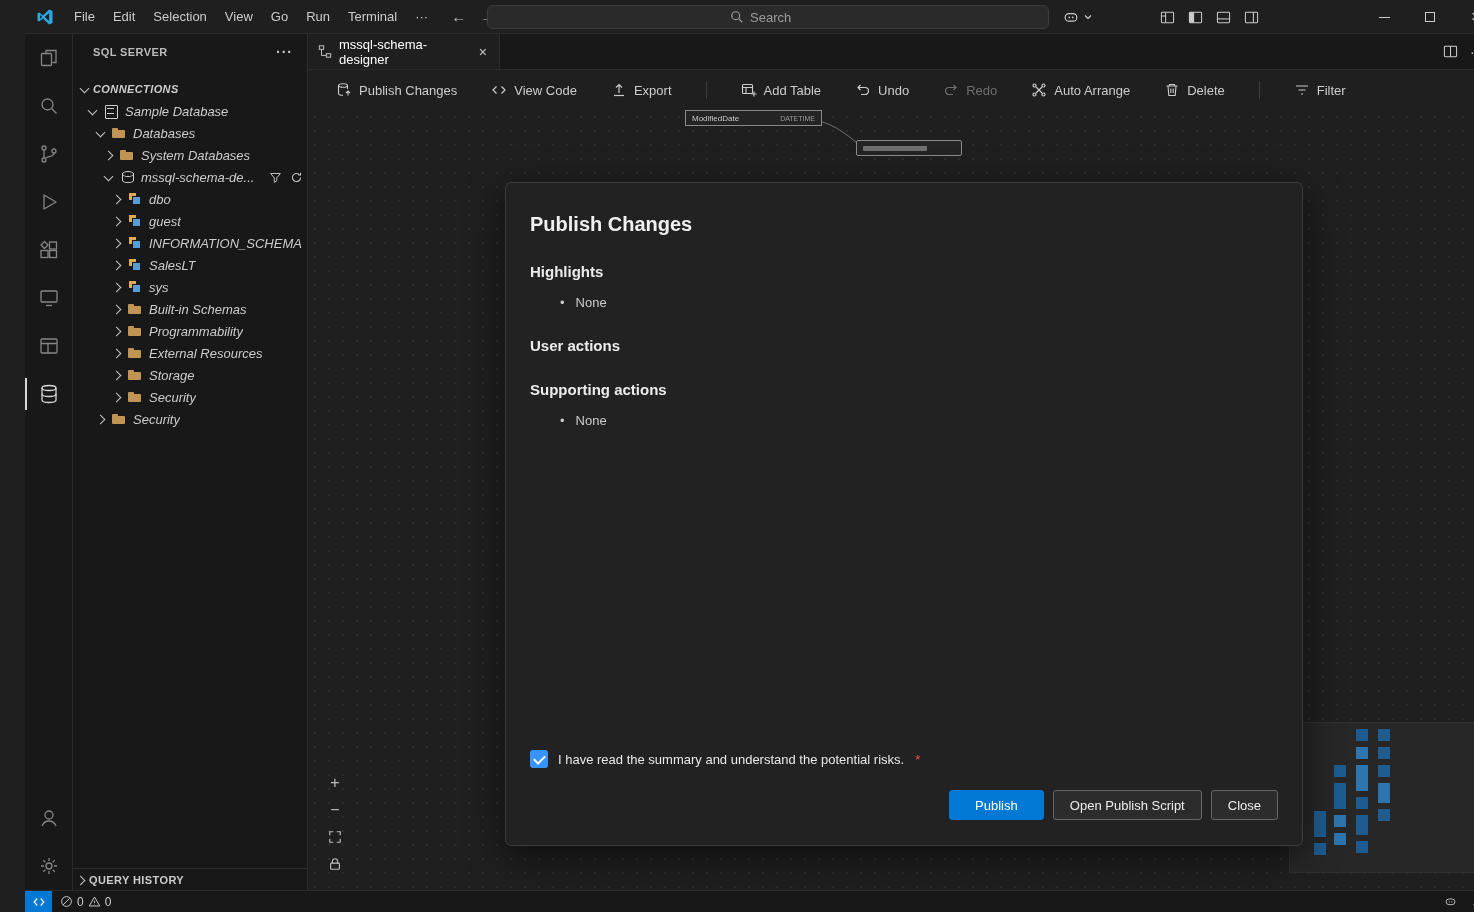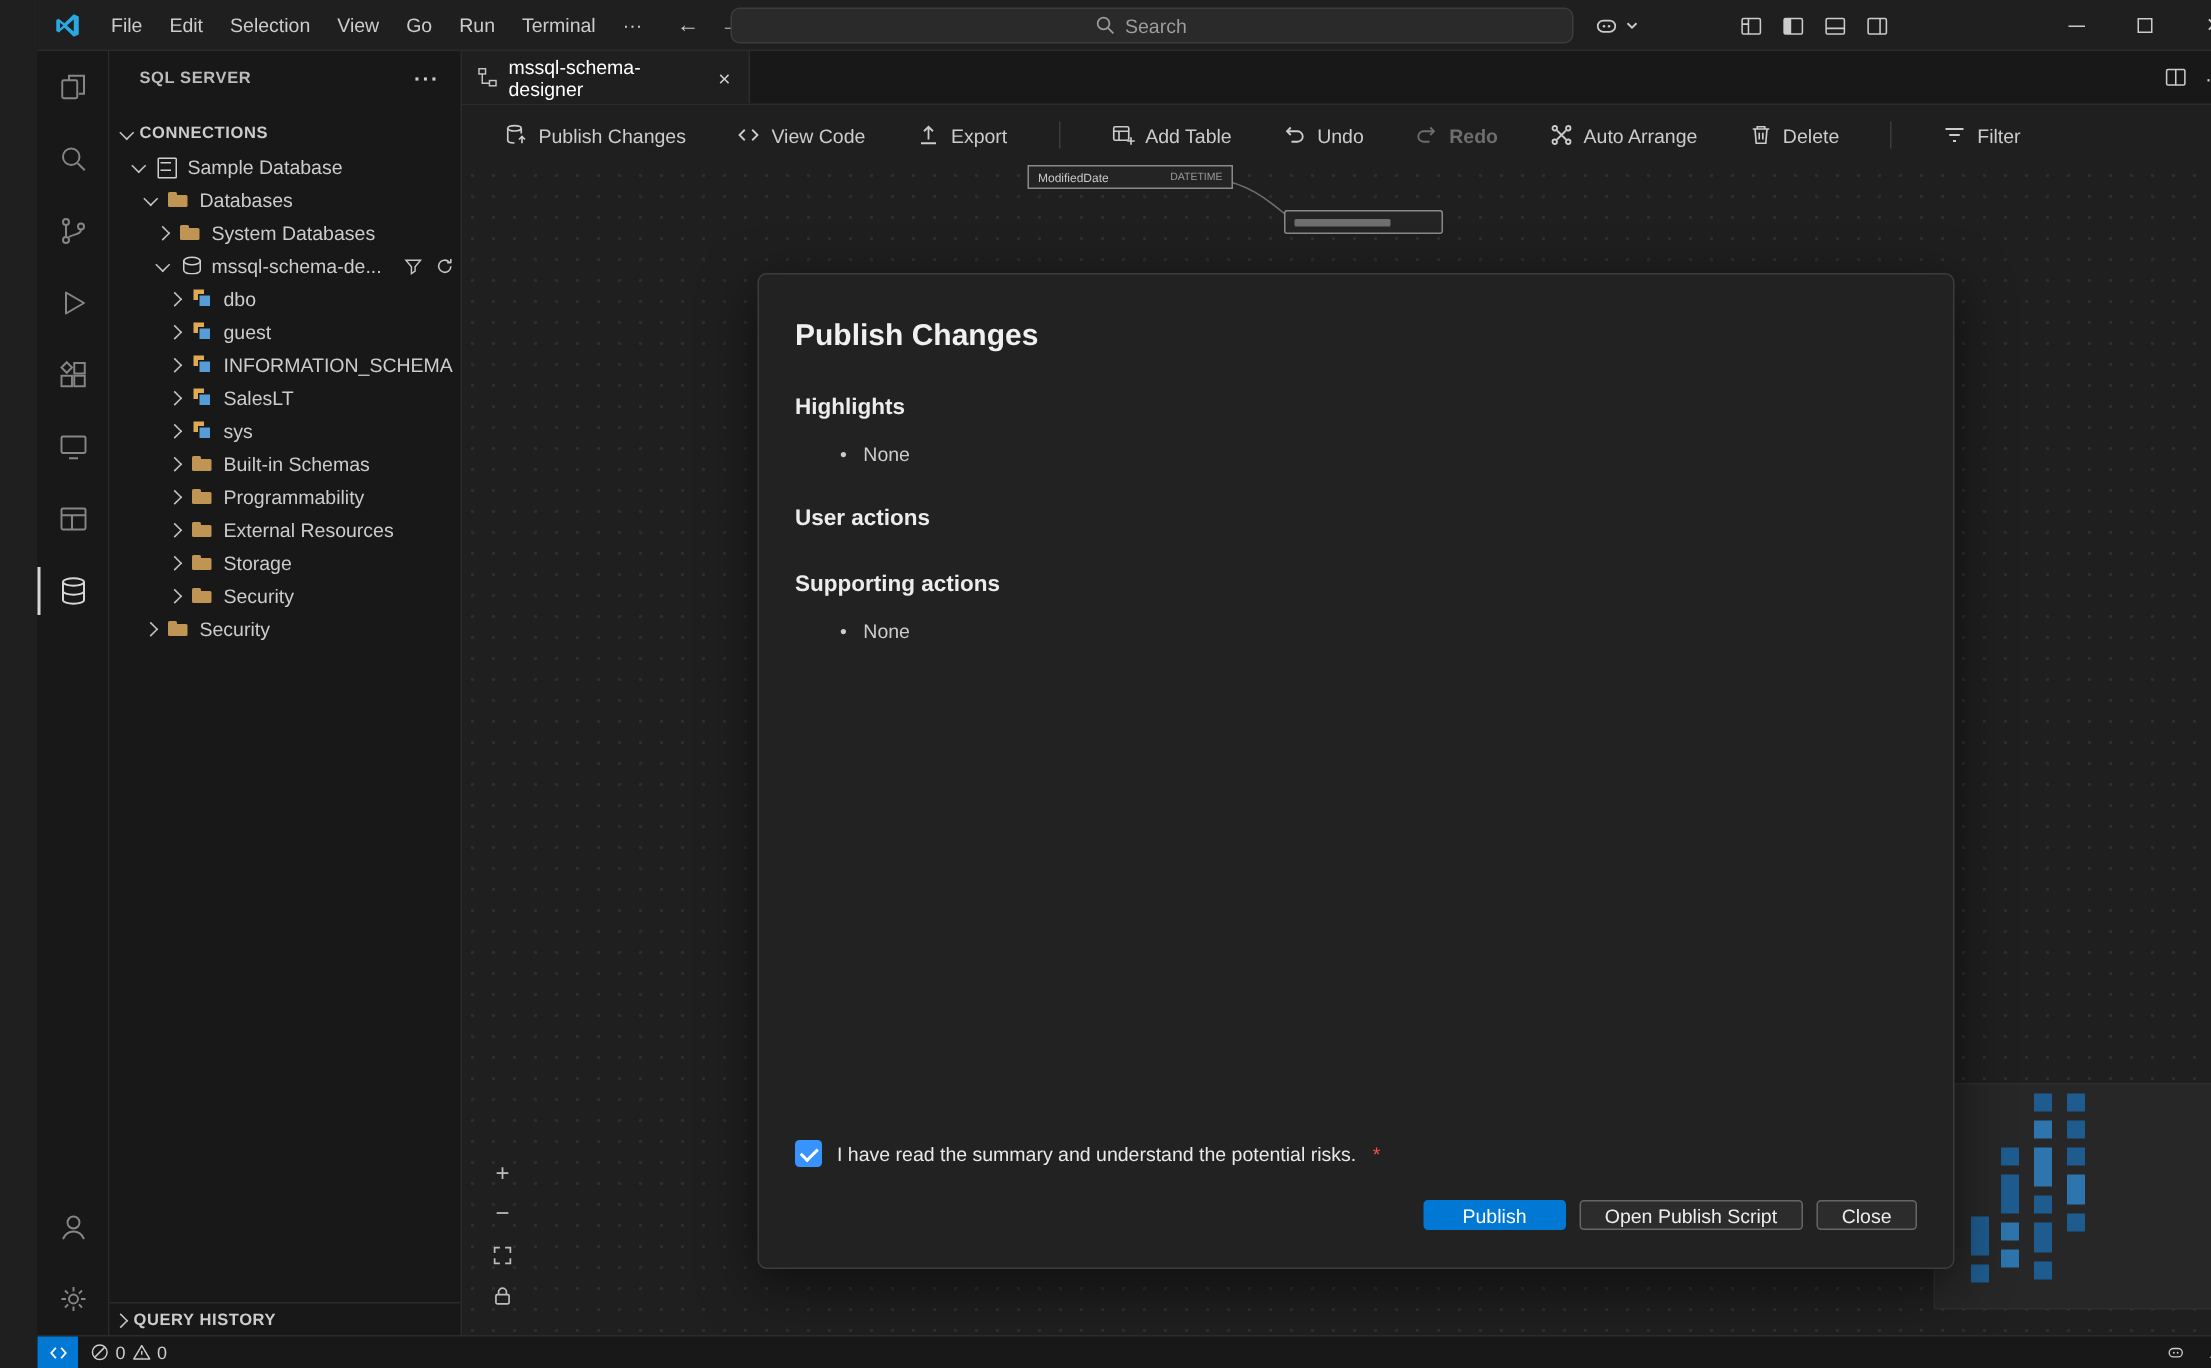--- a/index.html
+++ b/index.html
@@ -44,21 +44,21 @@
   .ab-bottom { margin-top:auto; display:flex; flex-direction:column; align-items:center; }
 
   
   .sidebar { position:absolute; left:48px; top:0; bottom:0; width:235px; background:#181818;
     border-right:1px solid #2b2b2b; }
   .sb-header { height:35px; display:flex; align-items:center; padding:0 8px 0 20px;
     font-size:11px; font-weight:bold; color:#bbbbbb; letter-spacing:.4px; }
   .sb-header .more { margin-left:auto; font-size:14px; letter-spacing:1px; color:#cccccc; cursor:pointer; padding:0 6px; }
   .tree { position:absolute; top:44px; left:0; right:0; }
   .tree-row { display:flex; align-items:center; height:22px; font-size:13px; color:#cccccc; cursor:pointer; padding-right:4px; }
-  .tree-row .tlabel { white-space:nowrap; overflow:hidden; text-overflow:ellipsis; }
+  .tree-row .tlabel { white-space:nowrap; overflow:hidden; text-overflow:ellipsis;font-style:italic; }
   .tree-row.section { font-size:11px; font-weight:bold; letter-spacing:.4px; color:#cccccc; }
   .ind0{padding-left:4px} .ind1{padding-left:12px} .ind2{padding-left:20px} .ind3{padding-left:28px} .ind4{padding-left:36px}
   .chev { width:16px; height:16px; flex:none; position:relative; }
   .chev::before { content:""; position:absolute; left:4px; top:4px; width:6px; height:6px;
     border-right:1.4px solid #c5c5c5; border-bottom:1.4px solid #c5c5c5; transform:rotate(45deg); }
   .chev.right::before { transform:rotate(-45deg); left:4px; top:5px; }
   .ticon { width:16px; height:16px; margin:0 6px 0 2px; flex:none; position:relative; }
   .i-folder::before { content:""; position:absolute; left:1px; top:3px; width:6px; height:3px; background:#c09553; border-radius:1px 1px 0 0; }
   .i-folder::after  { content:""; position:absolute; left:1px; top:5px; width:13px; height:8px; background:#c09553; border-radius:1px; }
   .i-db::before { content:""; position:absolute; left:3px; top:2px; width:10px; height:4px; border:1px solid #d0d0d0; border-radius:50%; }
@@ -79,21 +79,21 @@
   .tab { width:192px; background:#1f1f1f; display:flex; align-items:center; gap:7px; padding:0 8px 0 10px;
     font-size:13px; color:#ffffff; border-right:1px solid #2b2b2b; cursor:pointer; position:relative; }
   .tab .tab-close { margin-left:auto; color:#cccccc; font-size:14px; padding:1px 4px; border-radius:4px; cursor:pointer; }
   .tabbar-actions { margin-left:auto; display:flex; align-items:center; gap:12px; padding-right:12px; color:#cccccc; }
   .tabbar-actions .more { font-size:14px; letter-spacing:1px; cursor:pointer; }
 
   .dtoolbar { position:absolute; top:36px; left:0; right:0; height:40px; background:#1f1f1f;
     display:flex; align-items:center; gap:34px; padding-left:28px; }
   .tb { display:flex; align-items:center; gap:7px; font-size:13px; color:#cccccc; cursor:pointer; white-space:nowrap; }
   .tb svg { flex:none; }
-  .tb.disabled { color:#6e6e6e; cursor:default;font-weight:bold; }
+  .tb.disabled { color:#6e6e6e; cursor:default; }
   .tb-sep { width:1px; height:18px; background:#3c3c3c; }
 
   .canvas { position:absolute; top:76px; left:0; right:0; bottom:0; background:#1f1f1f;
     background-image:radial-gradient(#2d2d2d 1px, transparent 1.2px); background-size:14px 14px; overflow:hidden; }
 
   .frag { position:absolute; border:1px solid #8a8a8a; background:#242424; color:#c8c8c8;
     font-size:8px; display:flex; align-items:center; justify-content:space-between; padding:0 6px; }
   .frag .ftype { color:#9a9a9a; font-size:7px; }
   .frag-bar { width:64px; height:5px; background:#6f6f6f; border-radius:1px; }
 
@@ -116,21 +116,21 @@
   .bullet-item { display:flex; align-items:center; gap:11px; margin:15px 0 0 30px; font-size:13px; color:#cccccc; }
   .bullet-item::before { content:"•"; color:#cccccc; font-size:13px; }
   .dlg-spacer { flex:1; }
   .chk-row { display:flex; align-items:center; gap:10px; font-size:13px; color:#e8e8e8; cursor:pointer; }
   .checkbox { width:18px; height:18px; background:#3794ff; border-radius:3px; flex:none;
     display:flex; align-items:center; justify-content:center; }
   .checkbox::after { content:""; width:5px; height:9px; border-right:2px solid #ffffff;
     border-bottom:2px solid #ffffff; transform:rotate(45deg); margin-top:-2px; }
   .req { color:#f85149; margin-left:1px; }
   .btn-row { display:flex; justify-content:flex-end; gap:9px; margin-top:22px; }
-  .btn { height:20px; border-radius:3px; font-size:13px; display:flex; align-items:center;
+  .btn { height:30px; border-radius:3px; font-size:13px; display:flex; align-items:center;
     justify-content:center; cursor:pointer; padding:0 16px; }
   .btn.primary { background:#0078d4; color:#ffffff; min-width:95px; border:1px solid #0078d4; }
   .btn.secondary { background:#2c2c2c; border:1px solid #666666; color:#ededed; }
 
   
   .statusbar { position:absolute; left:0; right:0; bottom:0; height:22px; background:#181818;
     border-top:1px solid #2b2b2b; display:flex; align-items:center; font-size:12px; color:#cccccc; z-index:50; }
   .remote { width:27px; height:22px; background:#0078d4; display:flex; align-items:center; justify-content:center;
     color:#ffffff; cursor:pointer; flex:none; }
   .sb-item { display:flex; align-items:center; gap:4px; padding:0 8px; height:22px; cursor:pointer; }

